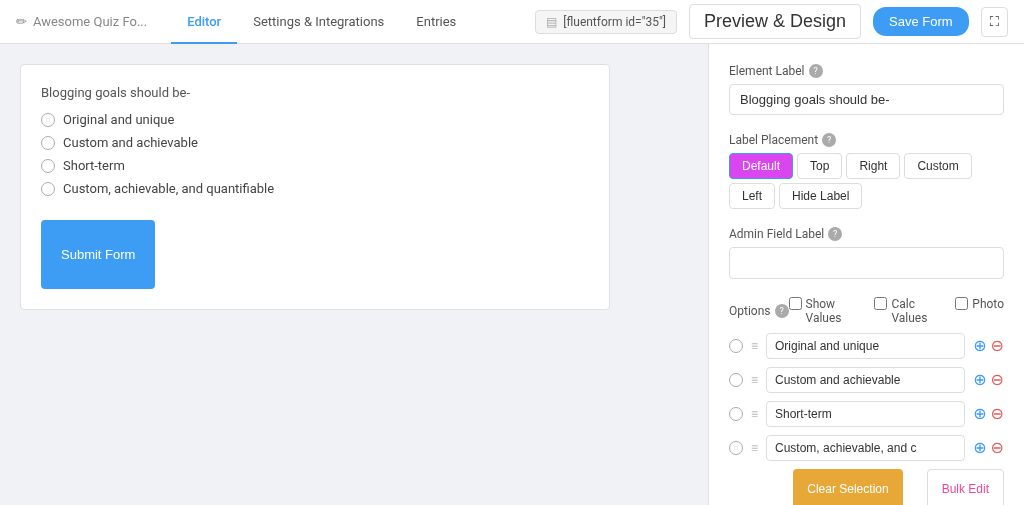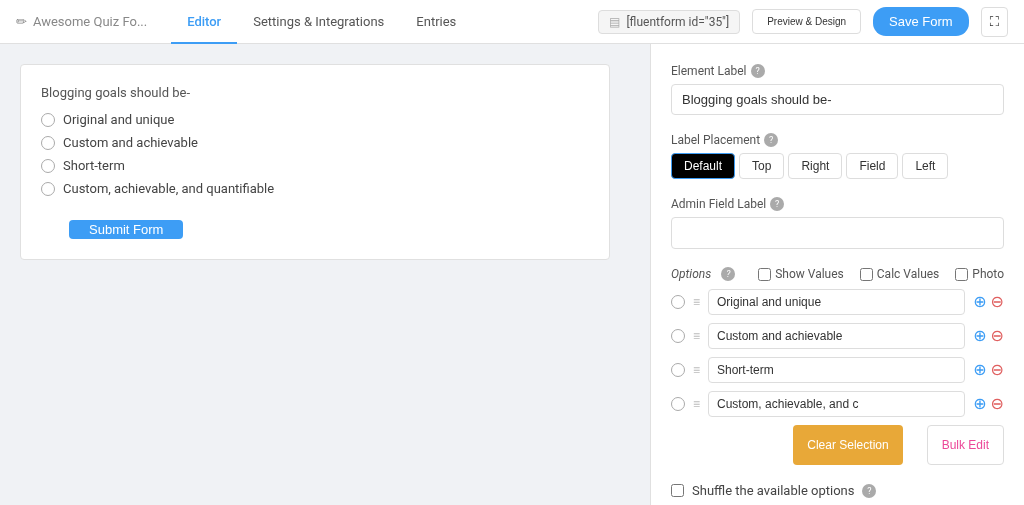--- a/index.html
+++ b/index.html
@@ -21,64 +21,64 @@
     .nav-brand span { color: #888; }
     .nav-tabs { display: flex; align-items: center; flex: 1; text-align: right; }
     .nav-tab {
       padding: 0 16px; height: 44px; display: flex; align-items: center; cursor: pointer; color: #555; font-size: 13px; border-bottom: 2px solid transparent; margin-bottom: -1px;
     }
     .nav-tab.active { color: #3d9df5; border-bottom-color: #3d9df5; font-weight: 500; }
     .nav-right { display: flex; align-items: center; gap: 12px; margin-left: auto; }
     .shortcode-badge {
       background: #f5f5f5; border: 1px solid #ddd; border-radius: 4px; padding: 4px 10px; font-size: 12px; color: #555; display: flex; align-items: center; gap: 6px;
     }
-    .btn-preview { background: none; border: 1px solid #ddd; border-radius: 4px; padding: 6px 14px; font-size: 10px; cursor: pointer; color: #333; }
+    .btn-preview { background: none; border: 1px solid #ddd; border-radius: 4px; padding: 6px 14px; font-size: 18px; cursor: pointer; color: #333; }
     .btn-save { background: #3d9df5; color: #fff; border: none; border-radius: 13px; padding: 7px 16px; font-size: 13px; cursor: pointer; font-weight: 500; }
     .btn-fullscreen { background: none; border: 1px solid #ddd; border-radius: 4px; padding: 6px 8px; cursor: pointer; color: #333; }
 
     
     .main-layout { display: flex; height: calc(505px - 44px); }
 
     
     .editor-area { flex: 1; padding: 20px; overflow-y: auto; }
     .form-preview {
       background: #fff; border: 1px solid #e0e0e0; border-radius: 4px; padding: 20px; max-width: 590px;
     }
     .form-question { font-size: 13px; color: #555; margin-bottom: 12px; }
     .radio-option { display: flex; align-items: center; gap: 8px; margin-bottom: 8px; font-size: 13px; color: #444; }
     .radio-circle {
       width: 14px; height: 14px; border: 1.5px solid #aaa; border-radius: 50%; flex-shrink: 0; background: #fff;
     }
     .btn-submit {
-      background: #3d9df5; color: #fff; border: none; border-radius: 4px; padding: 2px 20px; font-size: 13px; cursor: pointer; margin-top: 16px; margin-left: 28px;
+      background: #3d9df5; color: #fff; border: none; border-radius: 4px; padding: 27px 20px; font-size: 13px; cursor: pointer; margin-top: 16px;
     }
 
     
     .right-panel {
-      width: 374px; background: #fff; border-left: 1px solid #e0e0e0; overflow-y: auto; padding: 20px;
+      width: 316px; background: #fff; border-left: 1px solid #e0e0e0; overflow-y: auto; padding: 20px;
     }
     .panel-section { margin-bottom: 18px; }
     .field-label { font-size: 12px; color: #555; margin-bottom: 6px; display: flex; align-items: center; gap: 4px; }
     .info-icon { display: inline-flex; align-items: center; justify-content: center; width: 14px; height: 14px; border-radius: 50%; background: #aaa; color: #fff; font-size: 9px; cursor: pointer; }
     .text-input {
       width: 100%; border: 1px solid #ddd; border-radius: 4px; padding: 7px 10px; font-size: 13px; color: #333; outline: none;
     }
 
     
     .placement-group { display: flex; gap: 4px; flex-wrap: wrap; }
     .placement-btn {
       border: 1px solid #ddd; background: #fff; border-radius: 4px; padding: 5px 12px; font-size: 12px; cursor: pointer; color: #333;
     }
-    .placement-btn.active { background: #000000; color: #fff; border-color: #3d9df5; }
+    .placement-btn.active { background: #d946ef; color: #fff; border-color: #3d9df5; }
 
     
     .options-header { display: flex; align-items: center; justify-content: space-between; margin-bottom: 8px; }
-    .options-label { font-size: 12px; color: #555; display: flex; align-items: center; gap: 10px; font-style: italic; }
+    .options-label { font-size: 12px; color: #555; display: flex; align-items: center; gap: 4px; }
     .options-right { display: flex; gap: 16px; font-size: 12px; color: #555; }
-    .options-right label { display: flex; align-items: flex-end; gap: 4px; cursor: pointer; }
+    .options-right label { display: flex; align-items: flex-start; gap: 4px; cursor: pointer; }
     .options-right input[type=checkbox] { margin: 0; }
 
     .option-row { display: flex; align-items: center; gap: 8px; margin-bottom: 8px; }
     .option-radio { width: 14px; height: 14px; border: 1.5px solid #aaa; border-radius: 50%; flex-shrink: 0; background: #fff; }
     .drag-handle { color: #bbb; font-size: 12px; cursor: grab; }
     .option-input {
       flex: 1; border: 1px solid #ddd; border-radius: 4px; padding: 5px 8px; font-size: 12px; color: #333; outline: none; min-width: 0;
     }
     .option-actions { display: flex; gap: 4px; align-items: center; }
     .option-btn-add { color: #3d9df5; cursor: pointer; font-size: 16px; line-height: 1; }
@@ -154,22 +154,23 @@
 
     <div class="panel-section">
       <div class="field-label">
         <span>Label Placement</span>
         <span class="info-icon">?</span>
       </div>
       <div class="placement-group">
         <button class="placement-btn active">Default</button>
         <button class="placement-btn">Top</button>
         <button class="placement-btn">Right</button>
-        <button class="placement-btn">Field</button>
+        <button class="placement-btn">Custom</button>
         <button class="placement-btn">Left</button>
+        <button class="placement-btn">Hide Label</button>
       </div>
     </div>
 
     <div class="panel-section">
       <div class="field-label">
         <span>Admin Field Label</span>
         <span class="info-icon">?</span>
       </div>
       <input class="text-input" type="text" style="height: 32px;">
     </div>

